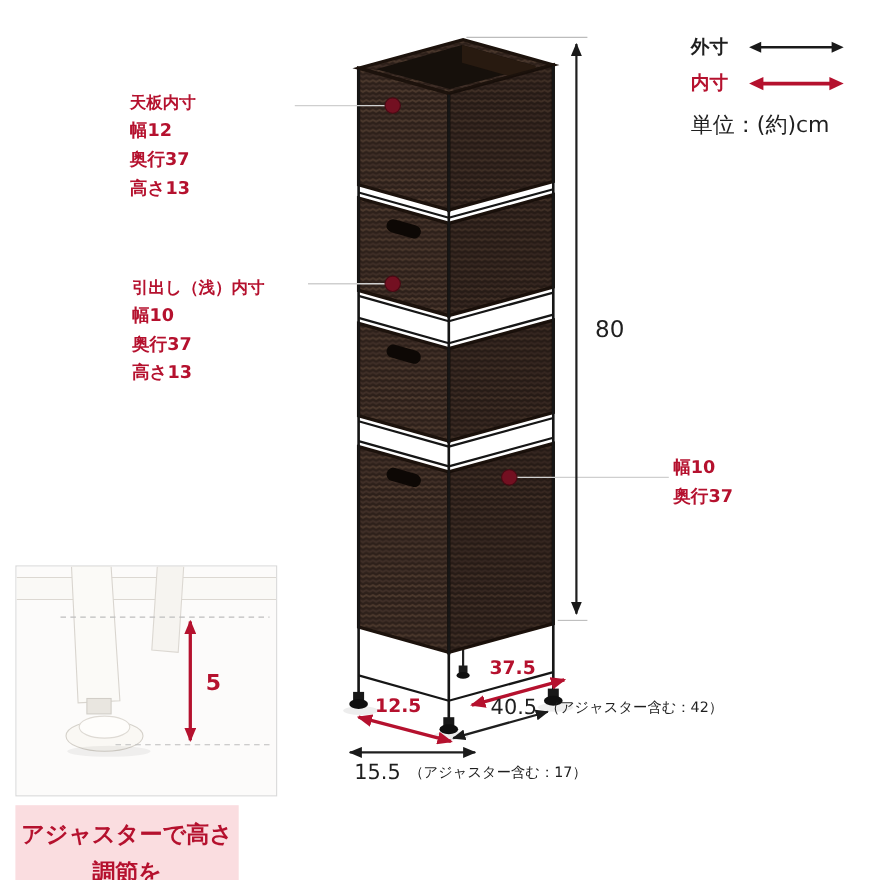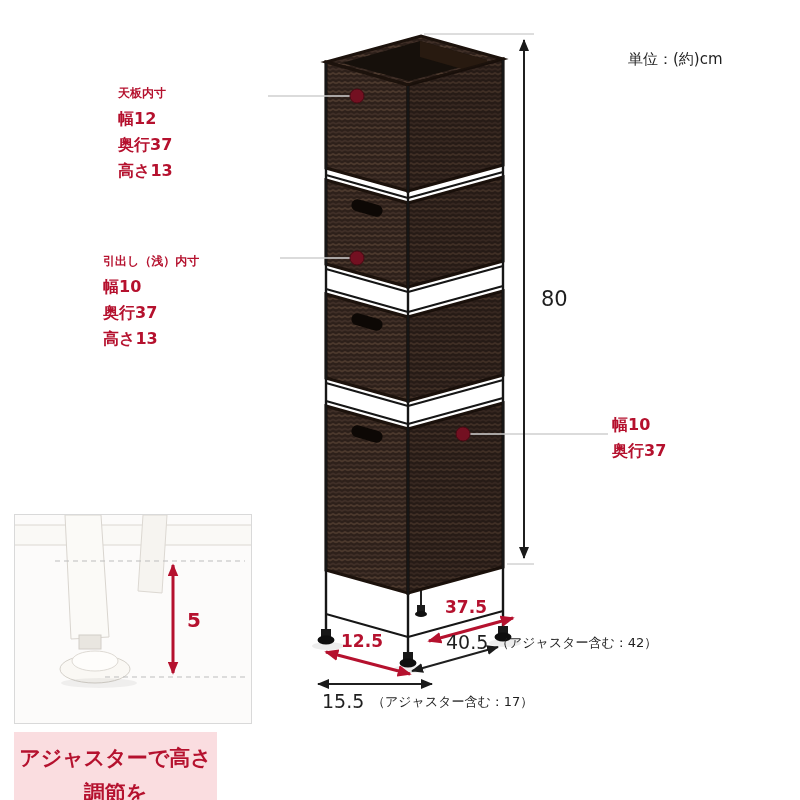--- a/index.html
+++ b/index.html
@@ -10,26 +10,26 @@
   *{margin:0;padding:0;box-sizing:border-box}
   html,body{width:800px;height:800px;background:#fff;overflow:hidden;
     font-family:"DejaVu Sans","Liberation Sans",sans-serif;color:var(--text-black)}
   #canvas{position:absolute;left:0;top:0;width:800px;height:800px}
   #main-svg{position:absolute;left:0;top:0}
   svg text{font-family:"DejaVu Sans","Liberation Sans",sans-serif}
   .dim-black{fill:var(--text-black,#1f1f1f)}
   .dim-red{fill:var(--accent-red,#b5112e);font-weight:bold}
   .callout{position:absolute;color:var(--accent-red,#b5112e);font-weight:bold;
     font-size:16px;line-height:26px;white-space:nowrap}
-  .callout .co-title{font-size:12px}
+  .callout .co-title{font-size:15px}
   .legend{position:absolute;left:628px;top:26px;width:170px}
   .legend-row{display:flex;align-items:center;gap:12px;height:33px}
   .legend-label{font-size:17px;font-weight:bold;width:40px;flex:none}
   .legend-label.red{color:var(--accent-red,#b5112e)}
-  .legend-unit{margin-top:24px;font-size:15px}
+  .legend-unit{margin-top:8px;font-size:20px}
   #inset{position:absolute;left:14px;top:514px;width:238px;height:210px;
     border:1px solid #d9d9d9;background:#fff;overflow:hidden}
   #note-banner{position:absolute;left:14px;top:732px;width:203px;
     background:var(--note-bg,#fadde0);color:var(--accent-red,#b5112e);
     font-size:21px;font-weight:bold;text-align:center;padding:9px 0;line-height:1.65}
 </style>
 </head>
 <body>
 
 <div id="canvas">
@@ -145,31 +145,47 @@
       <text x="446" y="649" font-size="19" class="dim-black">40.5</text>
       <text x="496" y="647" font-size="13" class="dim-black">（アジャスター含む：42）</text>
 
       <line x1="318" y1="684" x2="432" y2="684" stroke="#1f1f1f" stroke-width="2" marker-start="url(#ab)" marker-end="url(#ab)"></line>
       <text x="322" y="708" font-size="19" class="dim-black">15.5</text>
       <text x="372" y="706" font-size="13" class="dim-black">（アジャスター含む：17）</text>
     </g>
   </svg>
 
   <div class="legend">
+    <div class="legend-row">
+      <span class="legend-label">外寸</span>
+      <svg width="88" height="16" viewBox="0 0 88 16">
+        <polygon points="1,8 12,3 12,13" fill="#1a1a1a"></polygon>
+        <line x1="10" y1="8" x2="78" y2="8" stroke="#1a1a1a" stroke-width="2.2"></line>
+        <polygon points="87,8 76,3 76,13" fill="#1a1a1a"></polygon>
+      </svg>
+    </div>
+    <div class="legend-row">
+      <span class="legend-label red">内寸</span>
+      <svg width="88" height="18" viewBox="0 0 88 18">
+        <polygon points="1,9 14,3 14,15" fill="var(--accent-red,#b5112e)"></polygon>
+        <line x1="12" y1="9" x2="76" y2="9" stroke="var(--accent-red,#b5112e)" stroke-width="3.4"></line>
+        <polygon points="87,9 74,3 74,15" fill="var(--accent-red,#b5112e)"></polygon>
+      </svg>
+    </div>
     <div class="legend-unit">単位：(約)cm</div>
   </div>
 
   <div class="callout" style="left:118px;top:80px">
     <div class="co-title">天板内寸</div>
     <div>幅12</div>
     <div>奥行37</div>
     <div>高さ13</div>
   </div>
 
-  <div class="callout" style="left:103px;top:248px">
+  <div class="callout" style="left:120px;top:248px">
     <div class="co-title">引出し（浅）内寸</div>
     <div>幅10</div>
     <div>奥行37</div>
     <div>高さ13</div>
   </div>
 
   <div class="callout" style="left:612px;top:412px">
     <div>幅10</div>
     <div>奥行37</div>
   </div>

